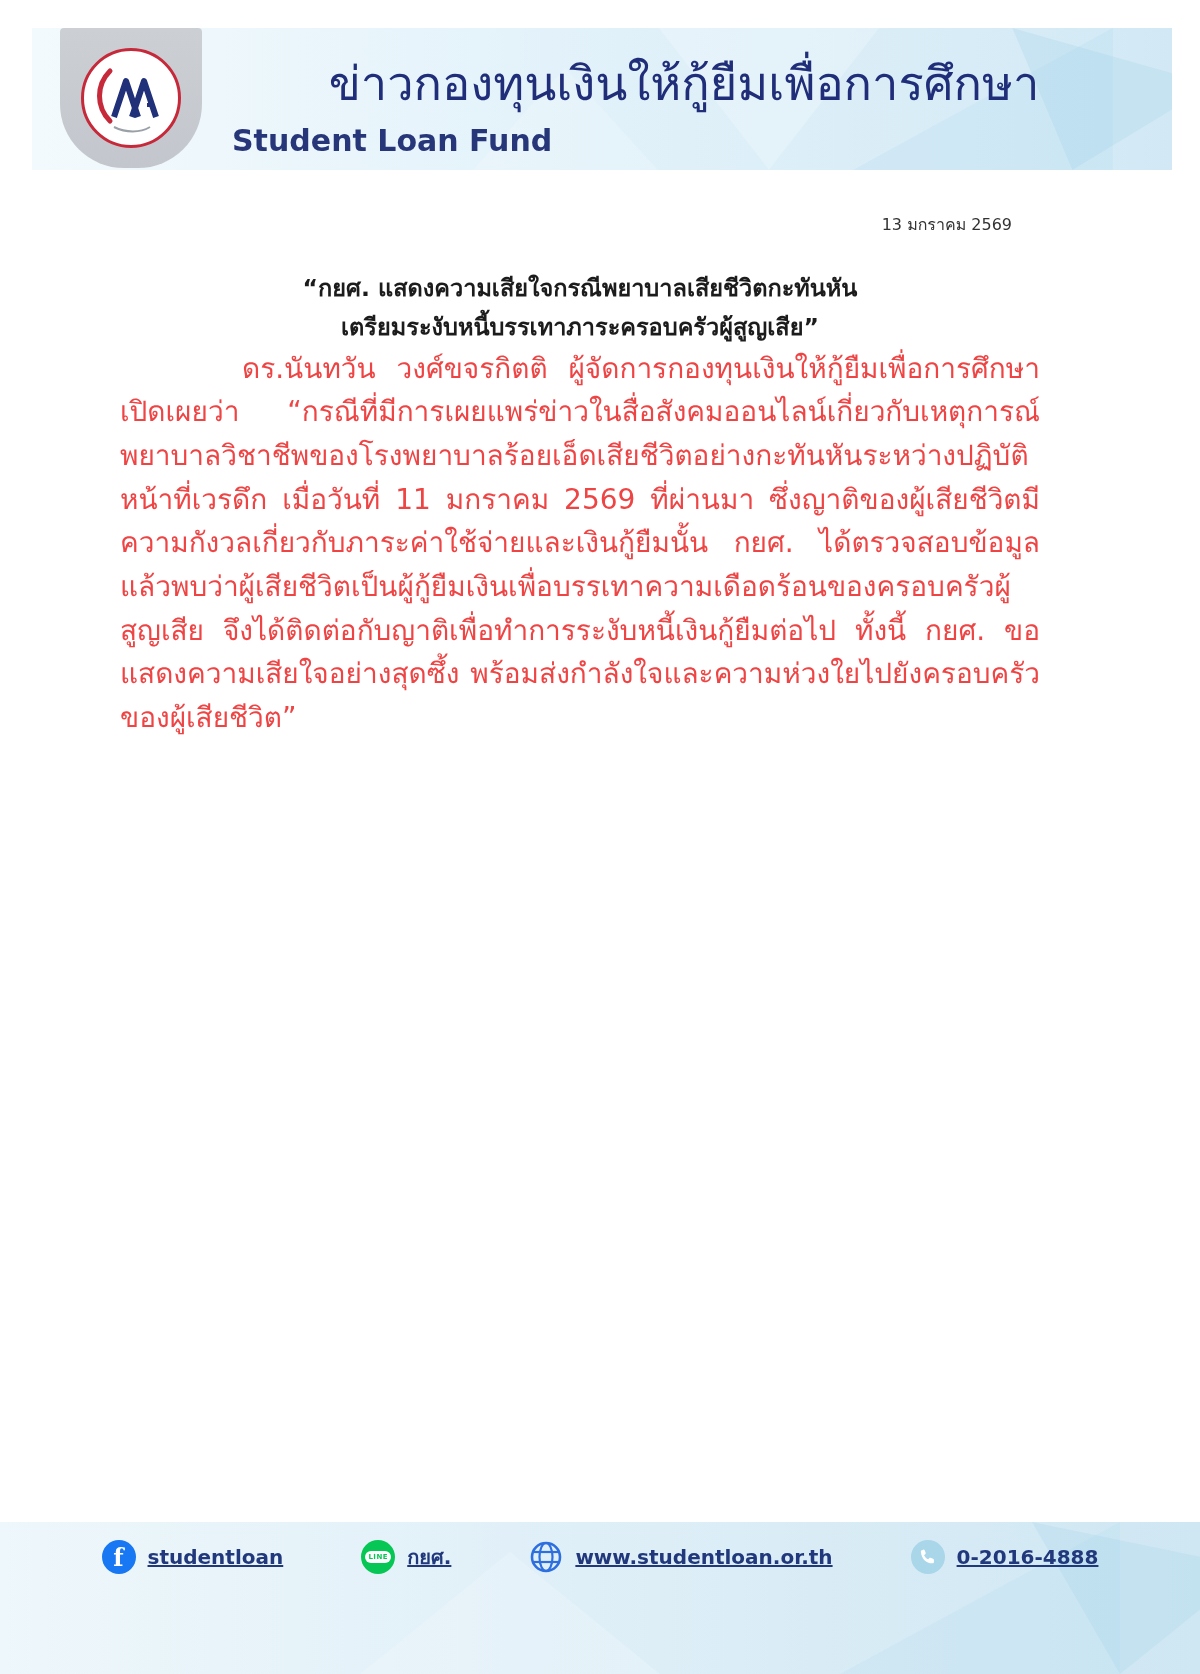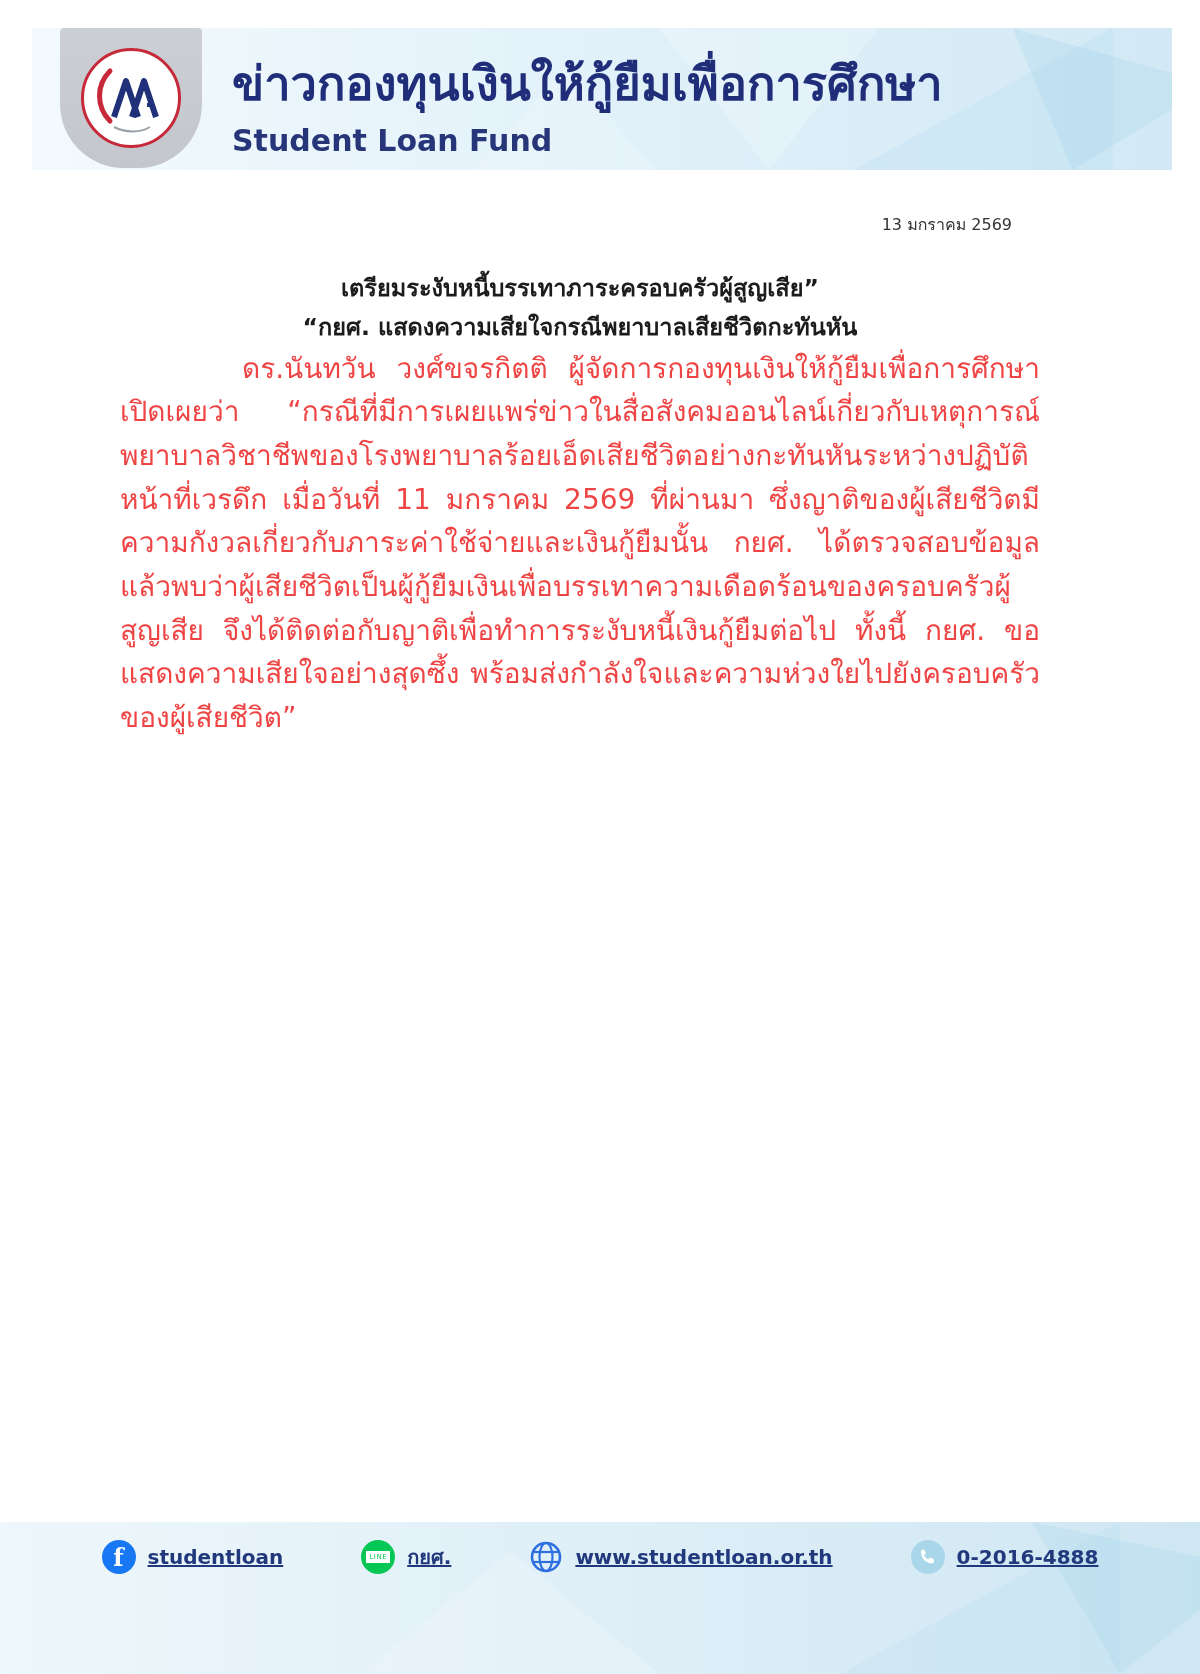--- a/index.html
+++ b/index.html
@@ -31,22 +31,22 @@
   .logo-emblem{
     width:100px;height:100px;border-radius:50%;
     background:#fff;border:3px solid #c6293a;
     display:flex;align-items:center;justify-content:center;
     box-sizing:border-box;
   }
   .header-text{
     position:absolute;left:200px;right:36px;top:0;height:100%;
   }
   .header-title{
-    margin-top:18px;
-    font-size:47px;font-weight:bold;color:#202e7a;
+    margin-top:18px;text-align:center;
+    font-size:47px;font-weight:normal;color:#202e7a;
     letter-spacing:0;
   }
   .header-subtitle{
     margin-top:2px;padding-right:52px;
     font-size:30px;font-weight:bold;color:#273579;
   }
   
   .doc{position:absolute;left:120px;right:160px;top:170px;}
   .doc-date{
     margin-top:42px;text-align:right;padding-right:28px;
@@ -81,22 +81,22 @@
     position:relative;
     margin-top:18px;
     display:flex;justify-content:center;align-items:center;gap:78px;
   }
   .contact{display:flex;align-items:center;gap:12px;}
   .contact-label{font-size:20px;font-weight:bold;color:#21397c;text-decoration:underline;}
   .cicon{width:34px;height:34px;border-radius:50%;display:flex;align-items:center;justify-content:center;flex:0 0 auto;}
   .fb{background:#1877f2;color:#fff;font-size:24px;font-weight:bold;font-family:"DejaVu Serif",serif;}
   .line{background:#06c755;}
   .line-bubble{
-    background:#fff;border-radius:0;padding:2px 3px;
-    font-size:7px;font-weight:normal;color:#06c755;letter-spacing:.5px;
+    background:#fff;border-radius:6px;padding:2px 3px;
+    font-size:7px;font-weight:bold;color:#06c755;letter-spacing:.5px;
   }
   .phone{background:#a9d6e8;}
 </style>
 </head>
 <body>
 
 <div class="header-band">
   <div class="tri tri-1"></div>
   <div class="tri tri-2"></div>
   <div class="tri tri-3"></div>
@@ -116,22 +116,22 @@
 
   <div class="header-text">
     <div class="header-title">ข่าวกองทุนเงินให้กู้ยืมเพื่อการศึกษา</div>
     <div class="header-subtitle">Student Loan Fund</div>
   </div>
 </div>
 
 <div class="doc">
   <div class="doc-date">13 มกราคม 2569</div>
   <div class="doc-headline">
+    <div>“กยศ. แสดงความเสียใจกรณีพยาบาลเสียชีวิตกะทันหัน</div>
     <div>เตรียมระงับหนี้บรรเทาภาระครอบครัวผู้สูญเสีย”</div>
-    <div>“กยศ. แสดงความเสียใจกรณีพยาบาลเสียชีวิตกะทันหัน</div>
   </div>
   <div class="doc-body">ดร.นันทวัน วงศ์ขจรกิตติ ผู้จัดการกองทุนเงินให้กู้ยืมเพื่อการศึกษา เปิดเผยว่า “กรณีที่มีการเผยแพร่ข่าวในสื่อสังคมออนไลน์เกี่ยวกับเหตุการณ์พยาบาลวิชาชีพของโรงพยาบาลร้อยเอ็ดเสียชีวิตอย่างกะทันหันระหว่างปฏิบัติหน้าที่เวรดึก เมื่อวันที่ 11 มกราคม 2569 ที่ผ่านมา ซึ่งญาติของผู้เสียชีวิตมีความกังวลเกี่ยวกับภาระค่าใช้จ่ายและเงินกู้ยืมนั้น กยศ. ได้ตรวจสอบข้อมูลแล้วพบว่าผู้เสียชีวิตเป็นผู้กู้ยืมเงินเพื่อบรรเทาความเดือดร้อนของครอบครัวผู้สูญเสีย จึงได้ติดต่อกับญาติเพื่อทำการระงับหนี้เงินกู้ยืมต่อไป ทั้งนี้ กยศ. ขอแสดงความเสียใจอย่างสุดซึ้ง พร้อมส่งกำลังใจและความห่วงใยไปยังครอบครัวของผู้เสียชีวิต”</div>
 </div>
 
 <div class="footer-band">
   <div class="tri ftri-1"></div>
   <div class="tri ftri-2"></div>
   <div class="tri ftri-3"></div>
 
 

